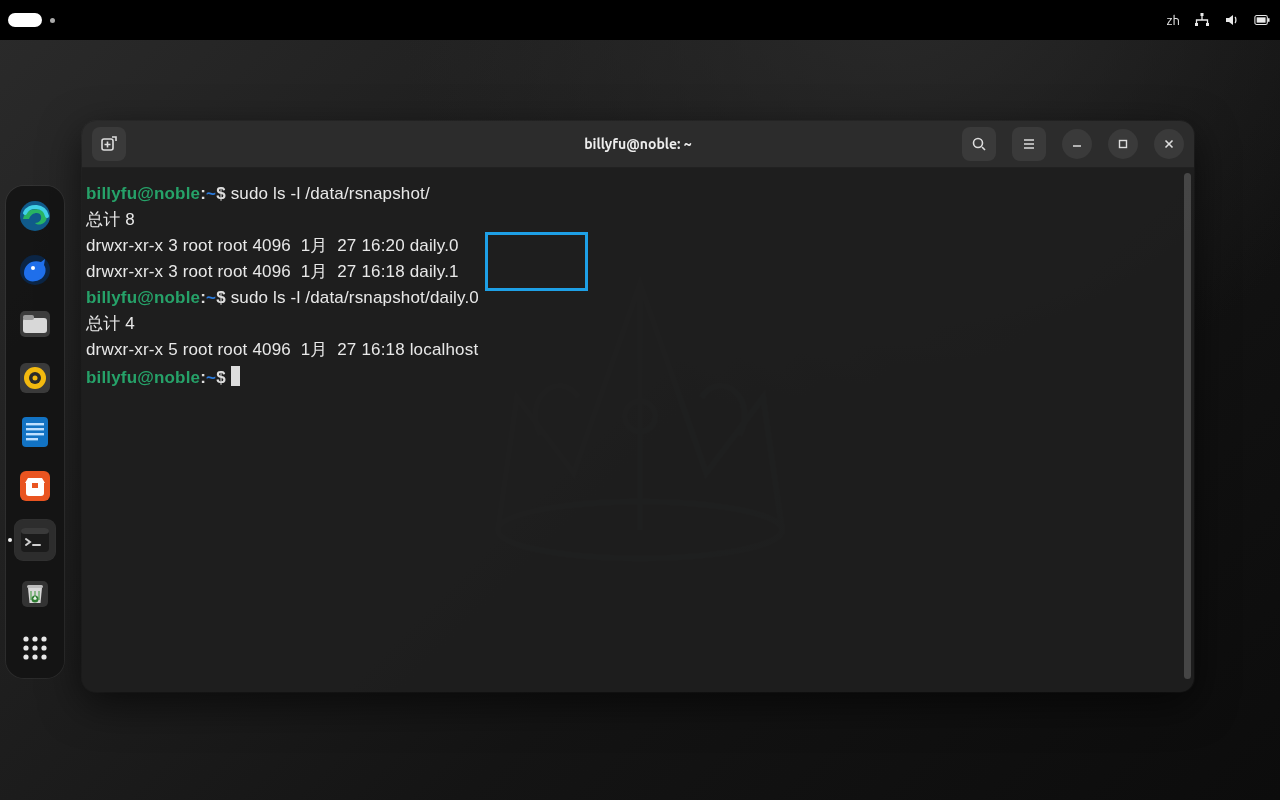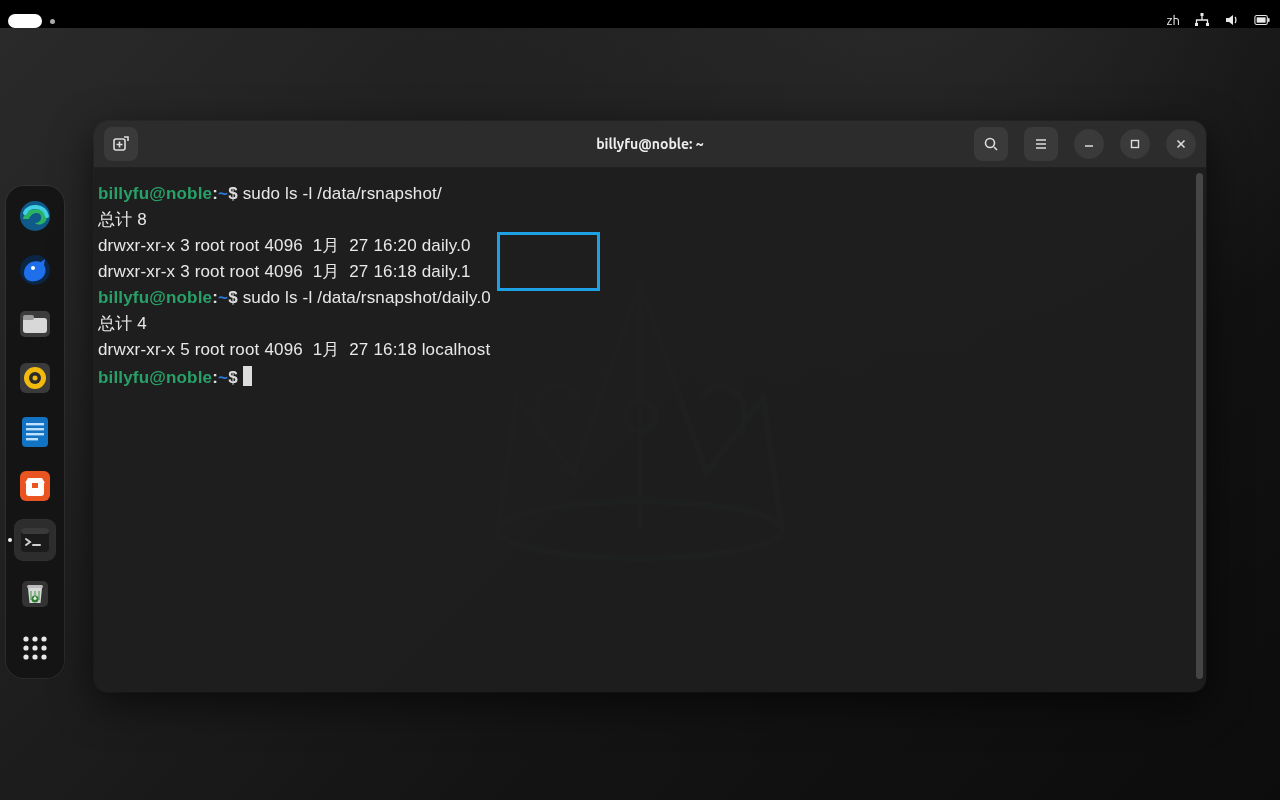--- a/index.html
+++ b/index.html
@@ -1,20 +1,20 @@
 <!DOCTYPE html>
 <html><head>
 <meta charset="utf-8">
 <style>
   html,body{margin:0;padding:0;width:1280px;height:800px;overflow:hidden;
     font-family:"Ubuntu",-apple-system,BlinkMacSystemFont,sans-serif;
     background:#1a1a1a;color:#e8e8e8}
   
-  .topbar{position:absolute;left:0;right:0;top:0;height:28px;
-    background:#000;display:flex;align-items:flex-end;padding:0 10px 0 8px;
+  .topbar{position:absolute;left:0;right:0;top:0;height:40px;
+    background:#000;display:flex;align-items:center;padding:0 10px 0 8px;
     font-size:13px;z-index:50}
   .topbar .left{display:flex;align-items:center;gap:8px}
   .pill{width:34px;height:14px;border-radius:10px;background:#fff}
   .dot{width:5px;height:5px;border-radius:50%;background:#aaa}
   .topbar .right{margin-left:auto;display:flex;align-items:center;gap:14px}
   .tray-icon{width:16px;height:16px;display:flex;align-items:center;justify-content:center}
   
   .desktop{position:absolute;left:0;right:0;top:28px;bottom:0;
     background:
       radial-gradient(ellipse at 70% -10%, #2a2a2a 0%, transparent 40%),
@@ -24,21 +24,21 @@
     width:380px;height:360px;opacity:.18;pointer-events:none}
   
   .dock{position:absolute;left:6px;top:158px;width:58px;border-radius:18px;
     background:rgba(20,20,20,.92);box-shadow:0 0 0 1px rgba(255,255,255,.06);
     padding:10px 0;display:flex;flex-direction:column;align-items:center;gap:14px;z-index:40}
   .dock .app{width:40px;height:40px;border-radius:8px;display:flex;align-items:center;justify-content:center;
     position:relative}
   .dock .app.active{background:#2d2d2d;box-shadow:0 0 0 1px rgba(255,255,255,.12)}
   .dock .app .ind{position:absolute;left:-7px;top:50%;width:4px;height:4px;border-radius:50%;background:#f0f0f0;transform:translateY(-50%)}
   
-  .termwin{position:absolute;left:94px;top:93px;width:1112px;height:571px;
+  .termwin{position:absolute;left:82px;top:93px;width:1112px;height:571px;
     border-radius:14px;overflow:hidden;
     background:rgba(30,30,30,.96);
     box-shadow:0 12px 40px rgba(0,0,0,.6),0 0 0 1px rgba(255,255,255,.04);z-index:30}
   .titlebar{height:46px;display:flex;align-items:center;padding:0 10px;
     background:#2c2c2c;border-bottom:1px solid rgba(0,0,0,.25)}
   .tb-btn{width:34px;height:34px;border-radius:8px;display:flex;align-items:center;justify-content:center;
     background:#3a3a3a;margin-left:6px}
   .tb-btn:first-child{margin-left:0}
   .tb-btn.circ{width:30px;height:30px;border-radius:50%}
   .titlebar .title{position:absolute;left:0;right:0;text-align:center;font-weight:600;

